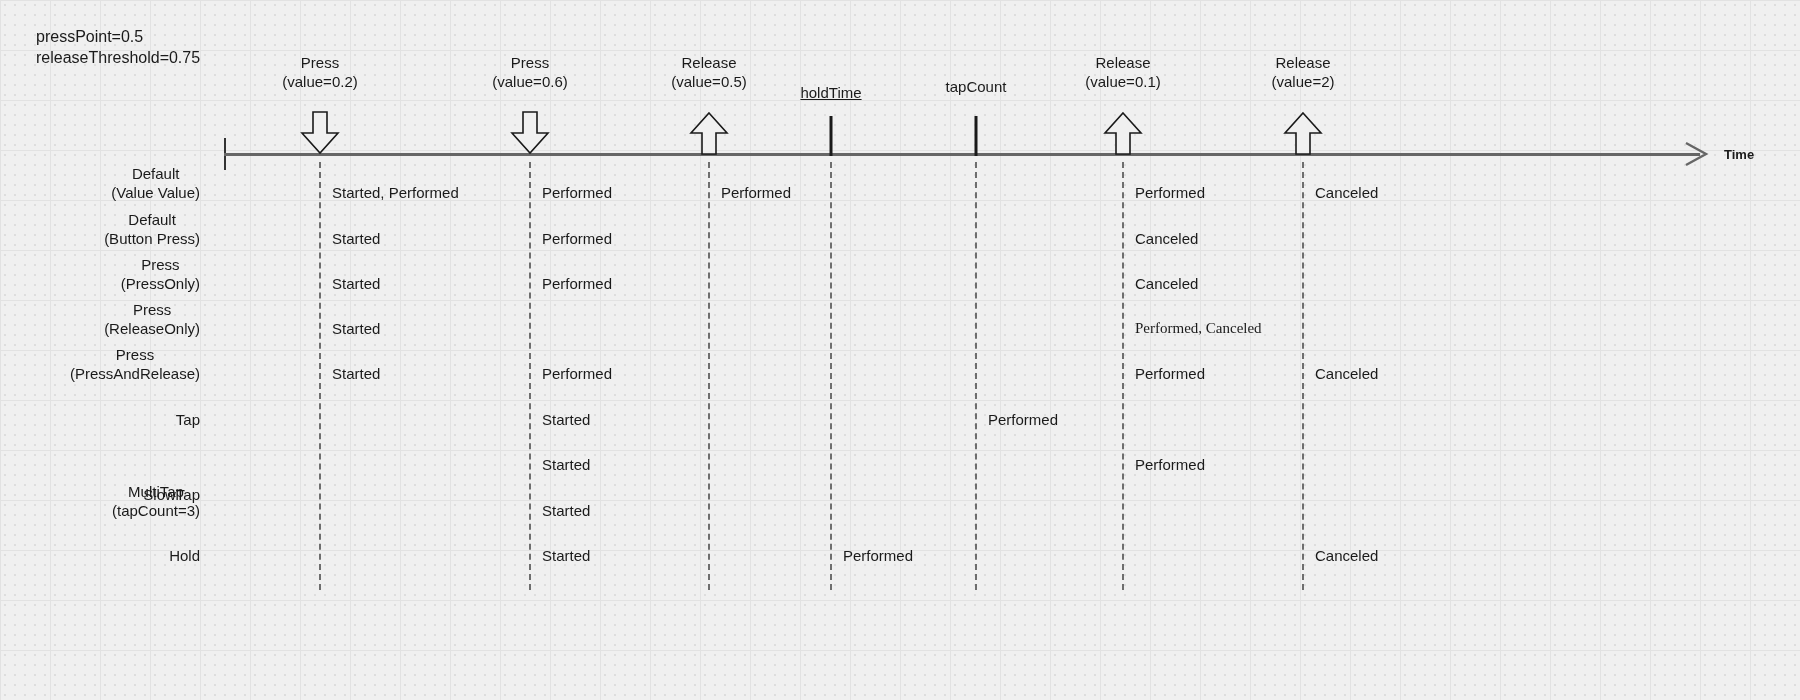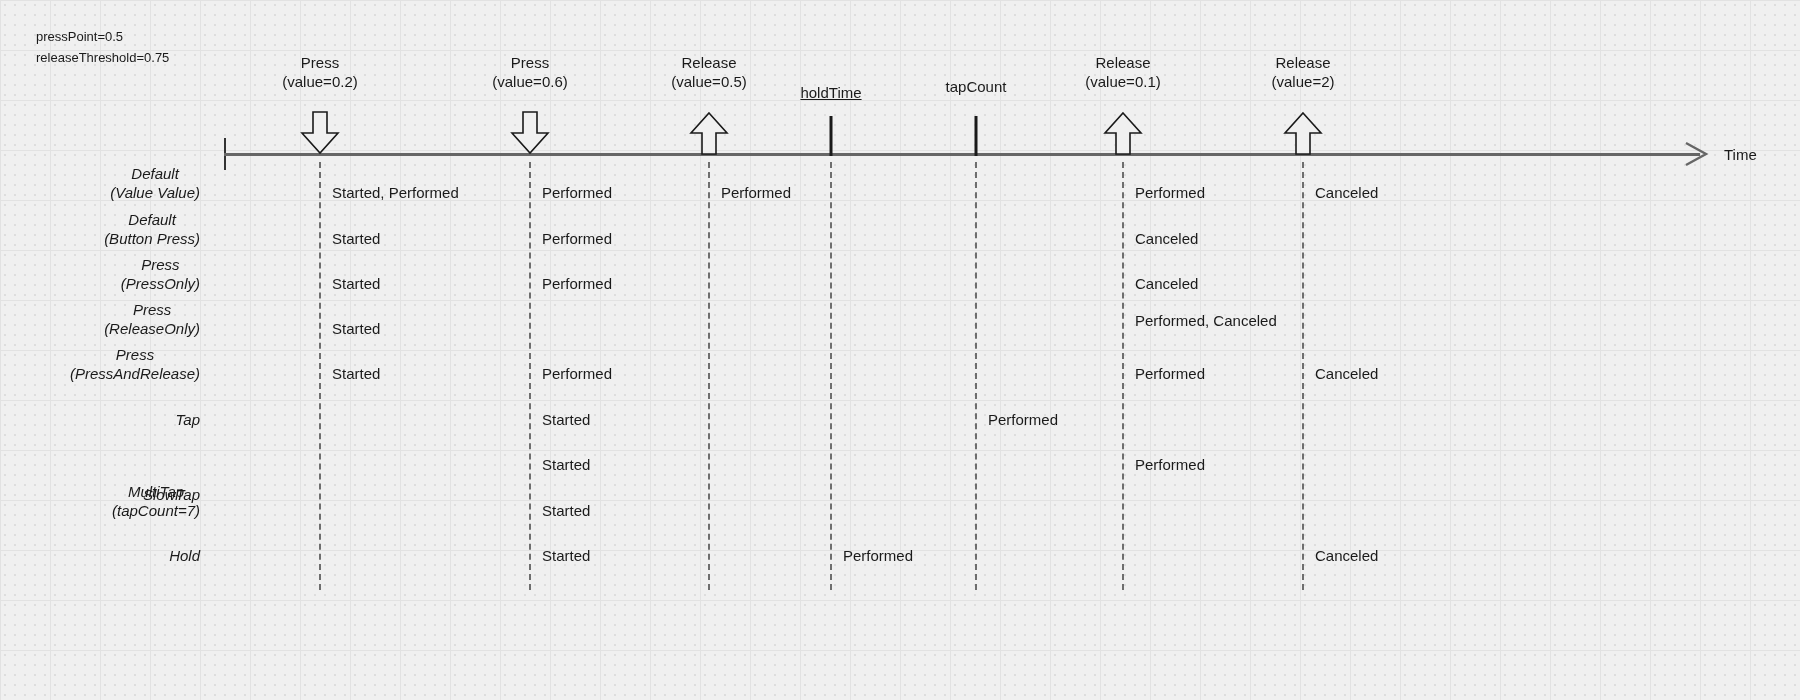--- a/index.html
+++ b/index.html
@@ -36,21 +36,21 @@
     line-height: 19px;
     white-space: pre;
   }
   .txt.center { transform: translateX(-50%); text-align: center; }
 
   
   #params {
     position: absolute;
     left: 36px;
     top: 26px;
-    font-size: 13px;
+    font-size: 16px;
     line-height: 21px;
     color: #1a1a1a;
     white-space: pre;
   }
 
   
   #axis-line {
     position: absolute;
     height: 3px;
     background: #666666;
@@ -91,38 +91,39 @@
   
   .row-label {
     position: absolute;
     transform: translate(-100%, -50%);
     text-align: center;
     font-size: 15px;
     line-height: 19px;
     color: #1a1a1a;
     white-space: pre;
   }
-  .row-label span { display: block; font-style: italic; }
+  .row-label span { display: block; }
 
   
   .cell {
     position: absolute;
     transform: translateY(-50%);
     font-size: 15px;
     line-height: 19px;
     color: #1a1a1a;
     white-space: pre;
   }
 
   .axis-caption {
     position: absolute;
-    font-size: 15px;
+    font-size: 13px;
     color: #1a1a1a;
     transform: translateY(-50%);
     white-space: pre;
+    font-weight: bold;
   }
 </style>
 </head>
 <body>
 
 <div id="canvas">
 
   <div id="params">pressPoint=0.5
 releaseThreshold=0.75</div>
 
@@ -192,33 +193,33 @@
       <div class="row-label" style="left: 200px; top: 229px; transform: translate(-100%, -50%);"><span>Default</span><span>(Button Press)</span></div>
       <div class="cell" style="left: 332px; top: 238px;">Started</div>
       <div class="cell" style="left: 542px; top: 238px;">Performed</div>
       <div class="cell" style="left: 1135px; top: 238px;">Canceled</div>
       <div class="row-label" style="left: 200px; top: 274px; transform: translate(-100%, -50%);"><span>Press</span><span>(PressOnly)</span></div>
       <div class="cell" style="left: 332px; top: 283px;">Started</div>
       <div class="cell" style="left: 542px; top: 283px;">Performed</div>
       <div class="cell" style="left: 1135px; top: 283px;">Canceled</div>
       <div class="row-label" style="left: 200px; top: 319px; transform: translate(-100%, -50%);"><span>Press</span><span>(ReleaseOnly)</span></div>
       <div class="cell" style="left: 332px; top: 328px;">Started</div>
-      <div class="cell" style="left: 1135px; top: 320px;">Performed, Canceled</div>
+      <div class="cell" style="left: 1135px; top: 328px; font-family: Liberation Serif, serif;">Performed, Canceled</div>
       <div class="row-label" style="left: 200px; top: 364px; transform: translate(-100%, -50%);"><span>Press</span><span>(PressAndRelease)</span></div>
       <div class="cell" style="left: 332px; top: 373px;">Started</div>
       <div class="cell" style="left: 542px; top: 373px;">Performed</div>
       <div class="cell" style="left: 1135px; top: 373px;">Performed</div>
       <div class="cell" style="left: 1315px; top: 373px;">Canceled</div>
       <div class="row-label" style="left: 200px; top: 419px;"><span>Tap</span></div>
       <div class="cell" style="left: 542px; top: 419px;">Started</div>
       <div class="cell" style="left: 988px; top: 419px;">Performed</div>
       <div class="row-label" style="left: 200px; top: 464px; margin-top: 30px;"><span>SlowTap</span></div>
       <div class="cell" style="left: 542px; top: 464px;">Started</div>
       <div class="cell" style="left: 1135px; top: 464px;">Performed</div>
-      <div class="row-label" style="left: 200px; top: 501px; transform: translate(-100%, -50%);"><span>MultiTap</span><span>(tapCount=7)</span></div>
+      <div class="row-label" style="left: 200px; top: 501px; transform: translate(-100%, -50%);"><span>MultiTap</span><span>(tapCount=3)</span></div>
       <div class="cell" style="left: 542px; top: 510px;">Started</div>
       <div class="row-label" style="left: 200px; top: 555px;"><span>Hold</span></div>
       <div class="cell" style="left: 542px; top: 555px;">Started</div>
       <div class="cell" style="left: 843px; top: 555px;">Performed</div>
       <div class="cell" style="left: 1315px; top: 555px;">Canceled</div>
     </div>
 
 </div>
 
 </body></html>

